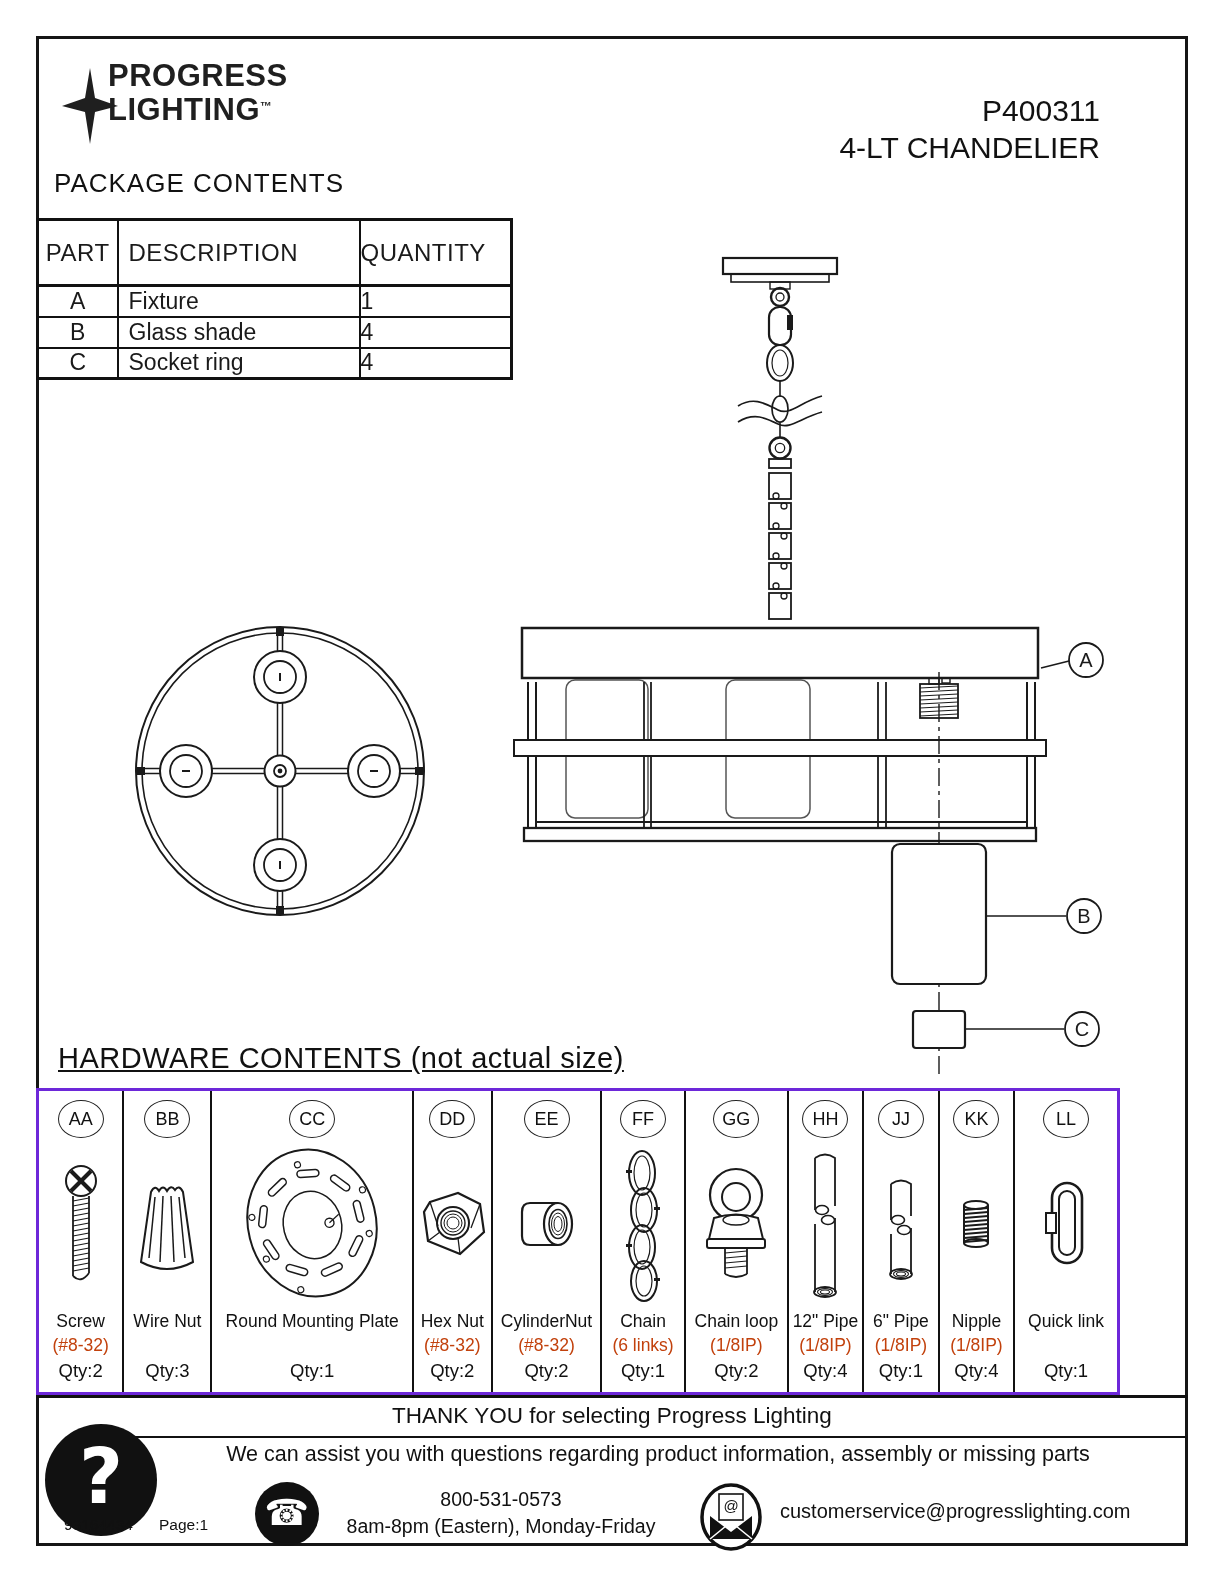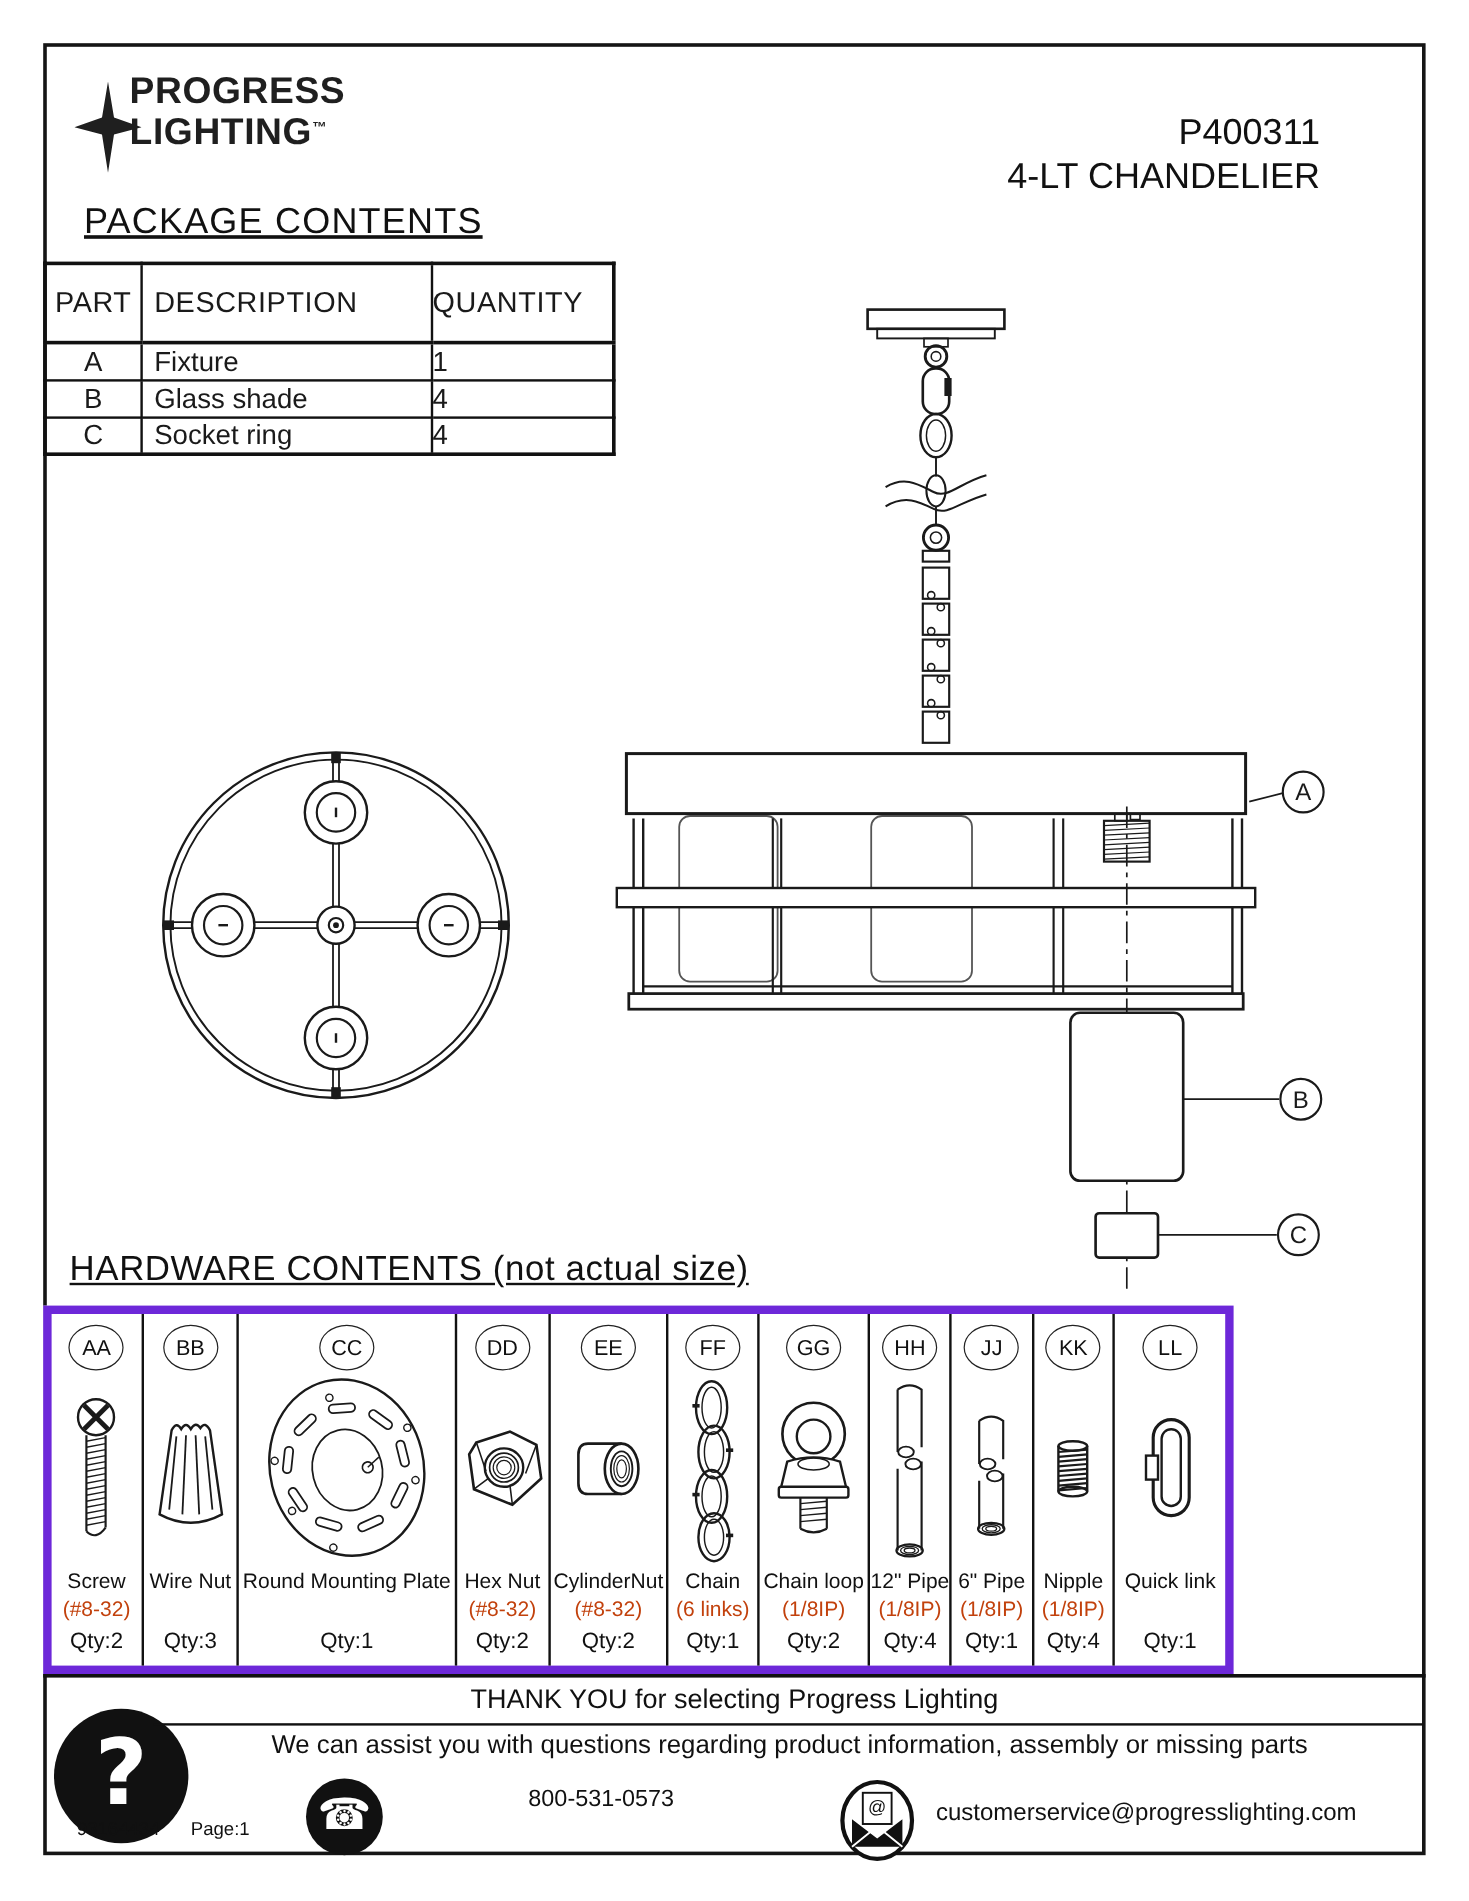--- a/index.html
+++ b/index.html
@@ -6,38 +6,38 @@
   html,body { background:#ffffff; }
   body { width:1224px; height:1584px; position:relative; font-family:"Liberation Sans", sans-serif; color:#1a1a1a; }
   .page-border { position:absolute; left:36px; top:36px; width:1152px; height:1510px; border:3px solid #151515; background:#fff; }
 
   
   .logo { position:absolute; left:62px; top:60px; display:flex; align-items:flex-start; }
   .logo-star { position:absolute; left:0px; top:8px; }
   .logo-text { margin-left:46px; font-weight:bold; font-size:31px; line-height:31px; letter-spacing:0.5px; color:#1f1f1f; }
   .logo-tm { font-size:12px; vertical-align:10px; font-weight:bold; }
   .product-id { position:absolute; right:124px; top:92px; text-align:right; font-size:30px; line-height:37px; color:#111; }
-  .pkg-heading { position:absolute; left:70px; top:168px; font-size:30px; letter-spacing:1px; color:#111;text-decoration:underline; }
+  .pkg-heading { position:absolute; left:54px; top:168px; font-size:26px; letter-spacing:1px; color:#111; }
 
   
   table.pkg { position:absolute; left:36px; top:218px; border-collapse:collapse; }
   table.pkg th, table.pkg td { border:2px solid #111; font-weight:normal; }
   table.pkg th { height:66px; font-size:24px; letter-spacing:0.5px; }
   table.pkg td { height:31px; font-size:23px; }
   .col-part  { width:80px;  text-align:center; }
   .col-desc  { width:242px; text-align:left; padding-left:10px; }
   .col-qty   { width:152px; text-align:left; }
   table.pkg tr.hdr th { border-bottom:3px solid #111; }
   table.pkg { border:3px solid #111; }
 
   
   .hw-heading { position:absolute; left:58px; top:1042px; font-size:29px; letter-spacing:0.5px; color:#111;text-decoration:underline; }
 
   
-  .hw-table { position:absolute; left:36px; top:1088px; width:992px; height:307px; border:7px solid #6d28d9; display:flex; background:#fff; }
+  .hw-table { position:absolute; left:36px; top:1088px; width:1084px; height:307px; border:3px solid #6d28d9; display:flex; background:#fff; }
   .hw-cell { border-right:2px solid #111; display:flex; flex-direction:column; align-items:center; text-align:center; }
   .hw-cell:last-child { border-right:none; }
   .hw-label { margin-top:9px; width:46px; height:38px; border:1.7px solid #222; border-radius:50%; font-size:18px; line-height:36px; color:#111; flex:0 0 auto; }
   .hw-iconwrap { flex:1 1 auto; display:flex; align-items:center; justify-content:center; width:100%; }
   .hw-name { font-size:17.5px; line-height:23px; color:#111; }
   .hw-spec { font-size:17.5px; line-height:24px; min-height:24px; color:#c2410c; }
   .hw-qty  { font-size:18.5px; margin:3px 0 10px; color:#111; }
 
   
   .diagram { position:absolute; }
@@ -478,20 +478,21 @@
 </div>
 
 <div class="footer">
   <div class="q-icon">?</div>
   <div class="f-thanks">THANK YOU for selecting Progress Lighting</div>
   <div class="f-divider"></div>
   <div class="f-assist">We can assist you with questions regarding product information, assembly or missing parts</div>
   <div class="phone-icon">☎</div>
   <div class="f-phoneblock">
     <div>800-531-0573</div>
+    <div>8am-8pm (Eastern), Monday-Friday</div>
   </div>
   <svg class="env-icon" width="66" height="70" viewBox="0 0 66 70">
     <ellipse cx="33" cy="35" rx="29" ry="32" fill="#fff" stroke="#111" stroke-width="3.5"></ellipse>
     <rect x="21" y="12" width="24" height="26" fill="#fff" stroke="#111" stroke-width="1.6"></rect>
     <text x="33" y="29" font-size="15" text-anchor="middle" fill="#111">@</text>
     <path d="M12,34 L33,50 L54,34 L54,57 L12,57 Z" fill="#111"></path>
     <path d="M12,57 L28,44 M54,57 L38,44" stroke="#fff" stroke-width="1.6" fill="none"></path>
   </svg>
   <div class="f-email">customerservice@progresslighting.com</div>
   <div class="f-doc">

